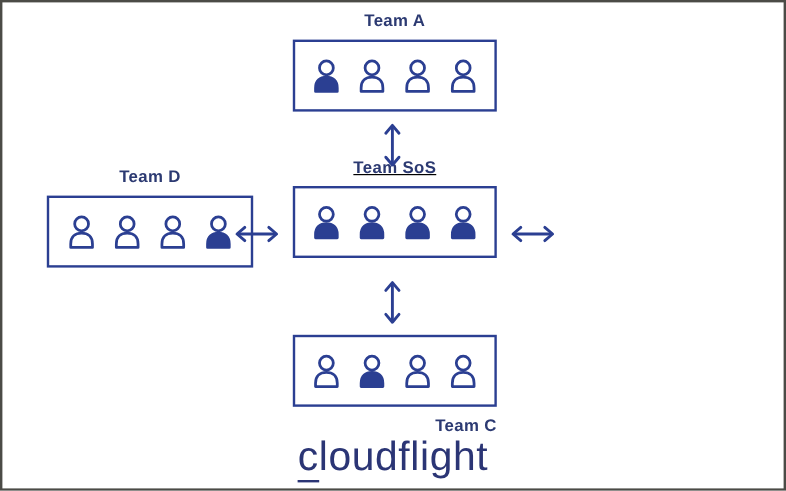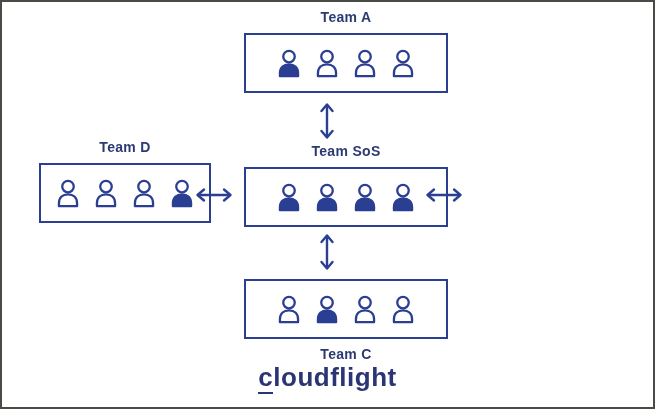--- a/index.html
+++ b/index.html
@@ -11,21 +11,21 @@
     border: 2px solid var(--frame, #4b4b46);
     box-sizing: border-box;
     font-family: "Liberation Sans", sans-serif;
     overflow: hidden;
   }
   .team {
     position: absolute;
     display: flex;
     flex-direction: column;
     align-items: center;
-    width: 204px;
+    width: 170px;
   }
   .team-label {
     font-size: 14px;
     font-weight: 700;
     letter-spacing: 0.3px;
     color: var(--label, #2c3a72);
     line-height: 18px;
     text-align: center;
   }
   .team-label.above { margin-bottom: 7px; }
@@ -42,39 +42,39 @@
   }
   .members { display: flex; gap: 10px; align-items: flex-end; }
   .person { display: block; }
   .person .head { fill: #ffffff; stroke: var(--accent, #2b3f92); stroke-width: 2.8; }
   .person .body { fill: none; stroke: var(--accent, #2b3f92); stroke-width: 2.8; stroke-linejoin: round; }
   .person.filled .body { fill: var(--accent, #2b3f92); }
 
   
   .pos-top    { left: 242px; top: 6px;   }
   .pos-left   { left: 13px;  top: 136px; width: 172px; padding-left: 24px; }
-  .pos-center { left: 242px; top: 140px; }
+  .pos-center { left: 242px; top: 128px; text-decoration: underline; }
   .pos-right  { left: 468px; top: 136px; }
-  .pos-bottom { left: 242px; top: 277px; }
+  .pos-bottom { left: 242px; top: 277px; align-items: flex-end; }
 
   
   .arrow { position: absolute; stroke: var(--accent, #2b3f92); fill: none; }
   .arrow line, .arrow polyline { stroke-width: 2.4; stroke-linecap: round; stroke-linejoin: round; }
   .arrow-top    { left: 316px; top: 98px;  }
   .arrow-bottom { left: 316px; top: 229px; }
   .arrow-left   { left: 191px; top: 184px; }
   .arrow-right  { left: 421px; top: 184px; }
 
   .logo {
     position: absolute;
     left: 0; right: 0;
     top: 360px;
     text-align: center;
-    font-size: 26px;
-    font-weight: 700;
+    font-size: 34px;
+    font-weight: 400;
     letter-spacing: 0.5px;
     color: var(--logo, #2b3575);
   }
   .logo-c { border-bottom: 2.5px solid currentColor; }
 </style>
 </head>
 <body>
 
 <div class="page">
 

